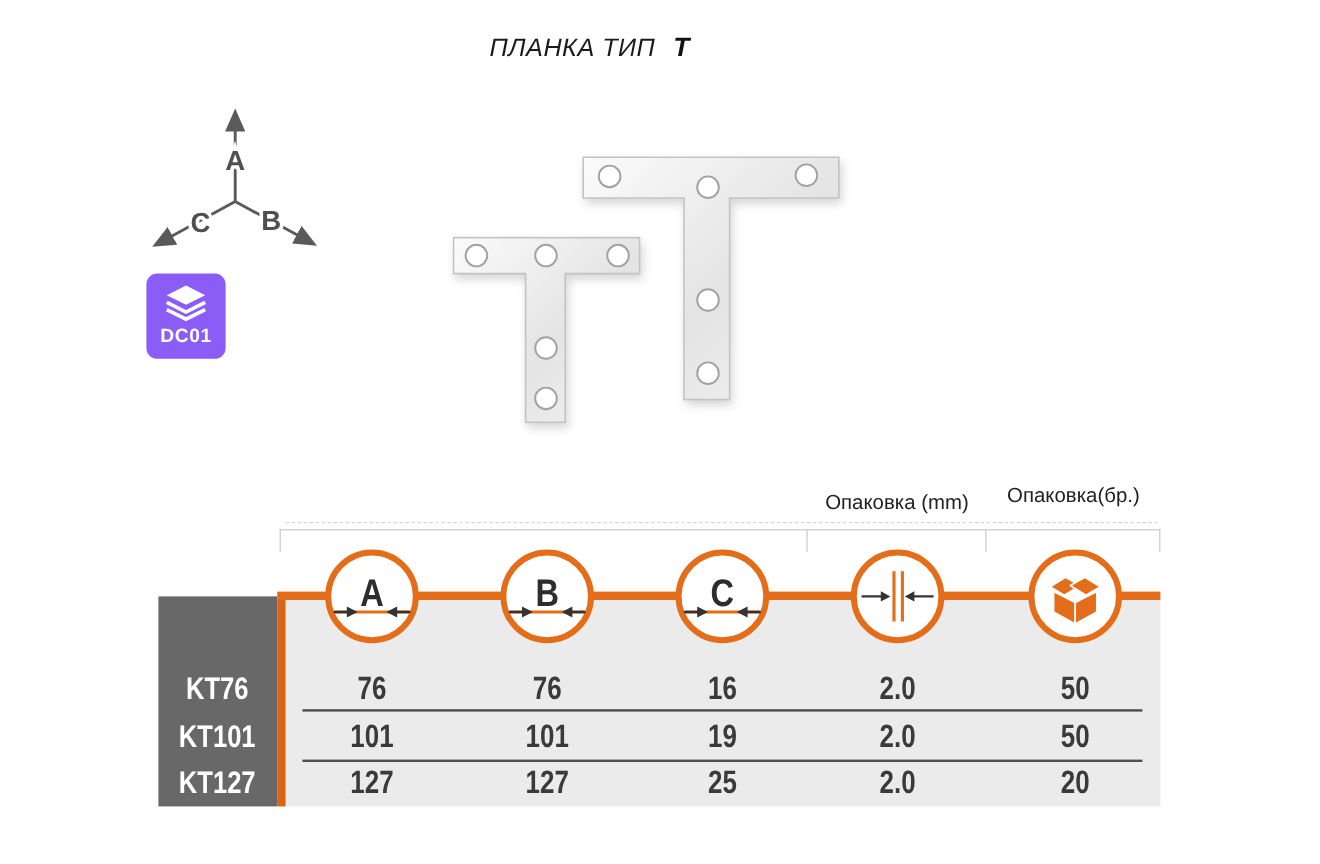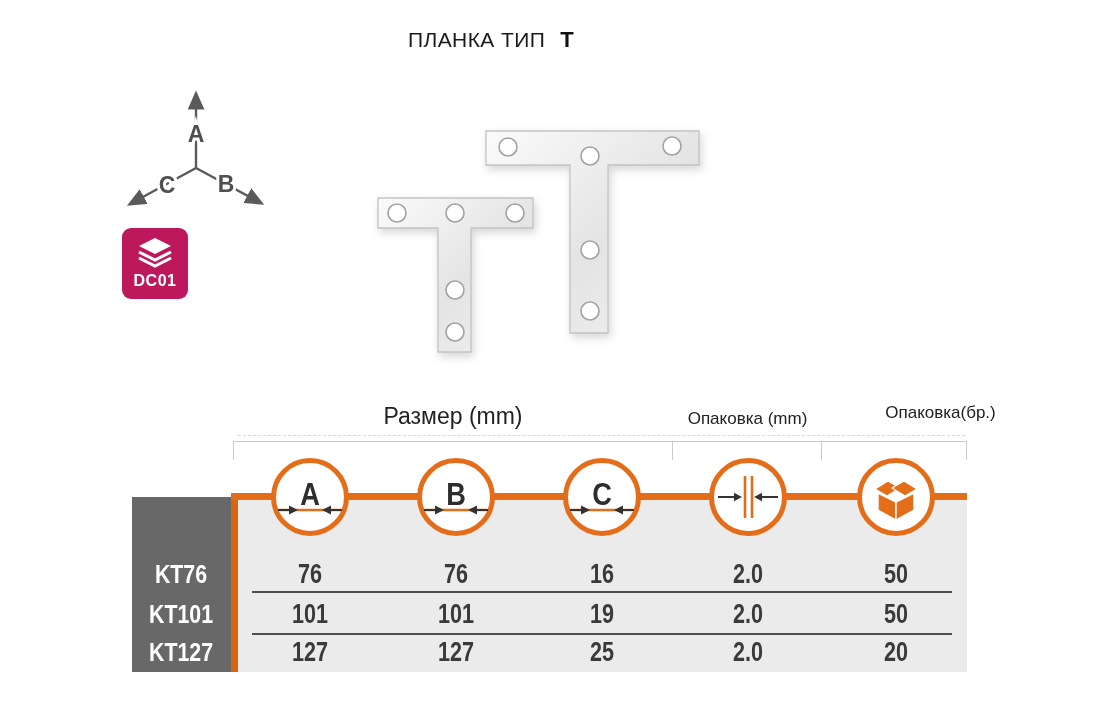--- a/index.html
+++ b/index.html
@@ -3,43 +3,43 @@
 <meta charset="utf-8">
 <style>
   html,body{margin:0;padding:0;background:#ffffff;}
   .canvas{
     position:relative;width:1100px;height:720px;background:#ffffff;overflow:hidden;
     font-family:"Liberation Sans",sans-serif;
   }
   .abs{position:absolute;}
 
   
-  .title{left:408px;top:27px;display:flex;align-items:baseline;gap:15px;}
+  .title{left:408px;top:27px;display:flex;align-items:baseline;gap:15px;font-style:italic;}
   .title .prefix{font-size:21px;color:#1a1a1a;letter-spacing:.4px;}
   .title .type{font-size:22px;font-weight:700;color:#111;}
 
   
   .badges{left:122px;top:228px;display:flex;gap:8px;}
-  .badge{width:66px;height:71px;background:#be185d;border-radius:9px;
+  .badge{width:66px;height:71px;background:#8b5cf6;border-radius:9px;
          display:flex;flex-direction:column;align-items:center;justify-content:center;gap:3px;}
   .badge .b-label{color:#fff;font-weight:700;font-size:16px;letter-spacing:.5px;}
   .badge .b-line1{color:#fff;font-weight:700;font-size:5.8px;letter-spacing:.2px;white-space:nowrap;}
   .badge .b-line2{color:#fff;font-weight:700;font-size:14px;white-space:nowrap;}
 
   
   .plate{filter:drop-shadow(2px 4px 4px rgba(90,90,90,.25));}
 
   
   .dashed-line{left:238px;top:435px;width:727px;height:0;border-top:1px dashed #d6d6d6;}
   .hdr-top{left:233px;top:441px;width:734px;height:1px;background:#c9c9c9;}
   .hdr-stub{top:441px;width:1px;height:19px;background:#c9c9c9;}
   .group-label{color:#222;text-align:center;}
   .g1{left:233px;top:403px;width:440px;font-size:23px;}
   .g2{left:673px;top:409px;width:149px;font-size:17px;}
-  .g3{left:868px;top:403px;width:145px;font-size:17px;}
+  .g3{left:822px;top:403px;width:145px;font-size:17px;}
 
   .orange-line{left:231px;top:493px;width:736px;height:7px;background:#e46d1a;z-index:2;}
   .orange-stripe{left:231px;top:500px;width:7px;height:172px;background:#d96511;z-index:2;}
   .label-col{left:132px;top:497px;width:99px;height:175px;background:#686868;z-index:1;}
   .panel{left:238px;top:500px;width:729px;height:172px;background:#ebebeb;z-index:0;}
   .sep{left:252px;width:700px;height:2px;background:#4f4f4f;z-index:1;}
 
   .circle{top:458px;width:68px;height:68px;background:#fff;border:5px solid #e46d1a;
           border-radius:50%;z-index:3;}
 
@@ -126,21 +126,20 @@
     </g>
   </svg>
 
   <div class="abs dashed-line"></div>
   <div class="abs hdr-top"></div>
   <div class="abs hdr-stub" style="left:233px;"></div>
   <div class="abs hdr-stub" style="left:672px;"></div>
   <div class="abs hdr-stub" style="left:821px;"></div>
   <div class="abs hdr-stub" style="left:966px;"></div>
 
-  <div class="abs group-label g1">Размер (mm)</div>
   <div class="abs group-label g2">Опаковка (mm)</div>
   <div class="abs group-label g3">Опаковка(бр.)</div>
 
   <div class="abs panel"></div>
   <div class="abs orange-line"></div>
   <div class="abs orange-stripe"></div>
   <div class="abs label-col"></div>
   <div class="abs sep" style="top:591px;"></div>
   <div class="abs sep" style="top:633px;"></div>
 

